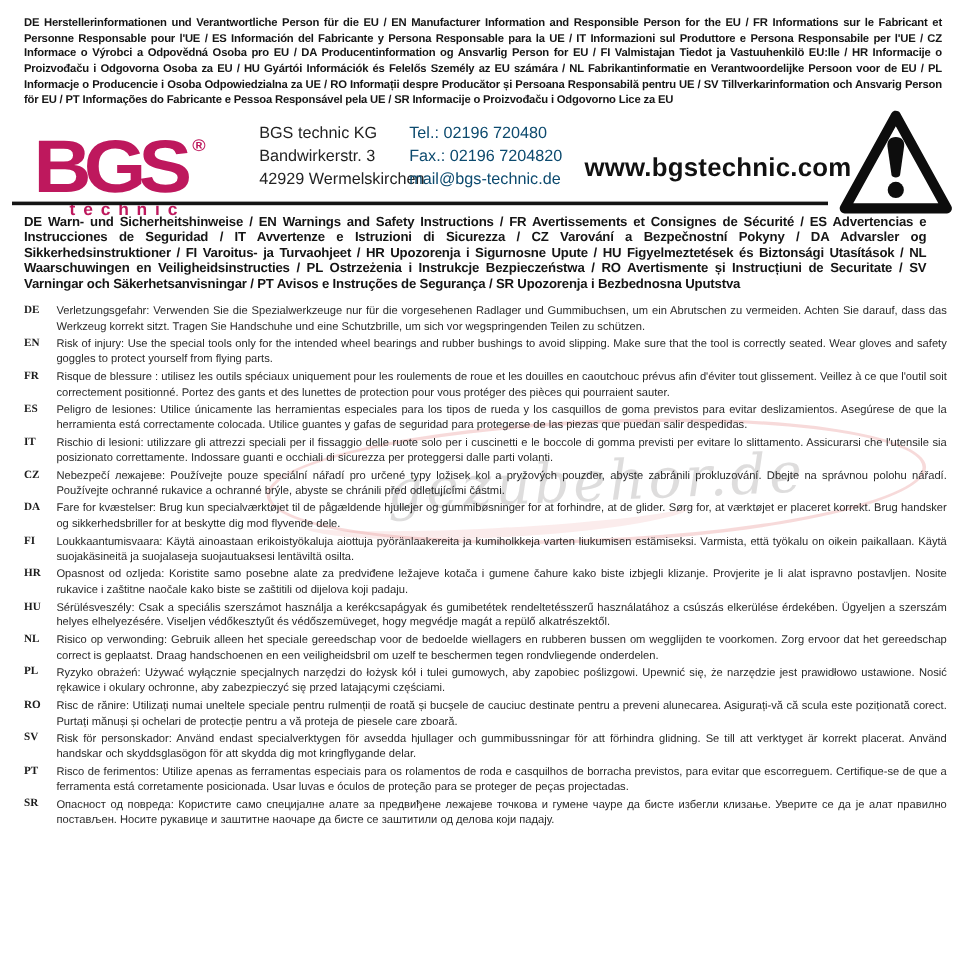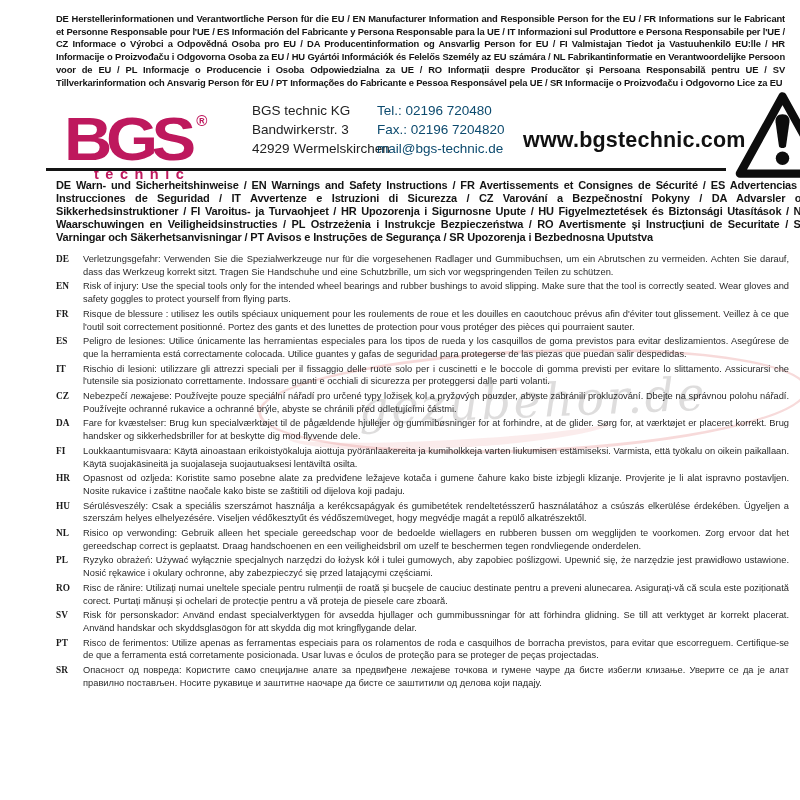--- a/index.html
+++ b/index.html
@@ -4,21 +4,21 @@
 <style>
   * { margin: 0; padding: 0; box-sizing: border-box; }
   html, body { background: #ffffff; }
   body {
     width: 800px; height: 800px;
     font-family: "Liberation Sans", sans-serif;
     color: #1b1b1b;
     position: relative;
     overflow: hidden;
   }
-  .page { position: absolute; inset: 0; background: #fff; margin-left: 36px; }
+  .page { position: absolute; inset: 0; background: #fff; }
 
   
   .top-header {
     position: absolute; top: 13px; left: 20px; right: 15px;
     font-size: 9.4px; font-weight: bold; line-height: 12.7px;
     text-align: justify; letter-spacing: -0.15px; color: #151515;
     z-index: 2;
   }
 
   

